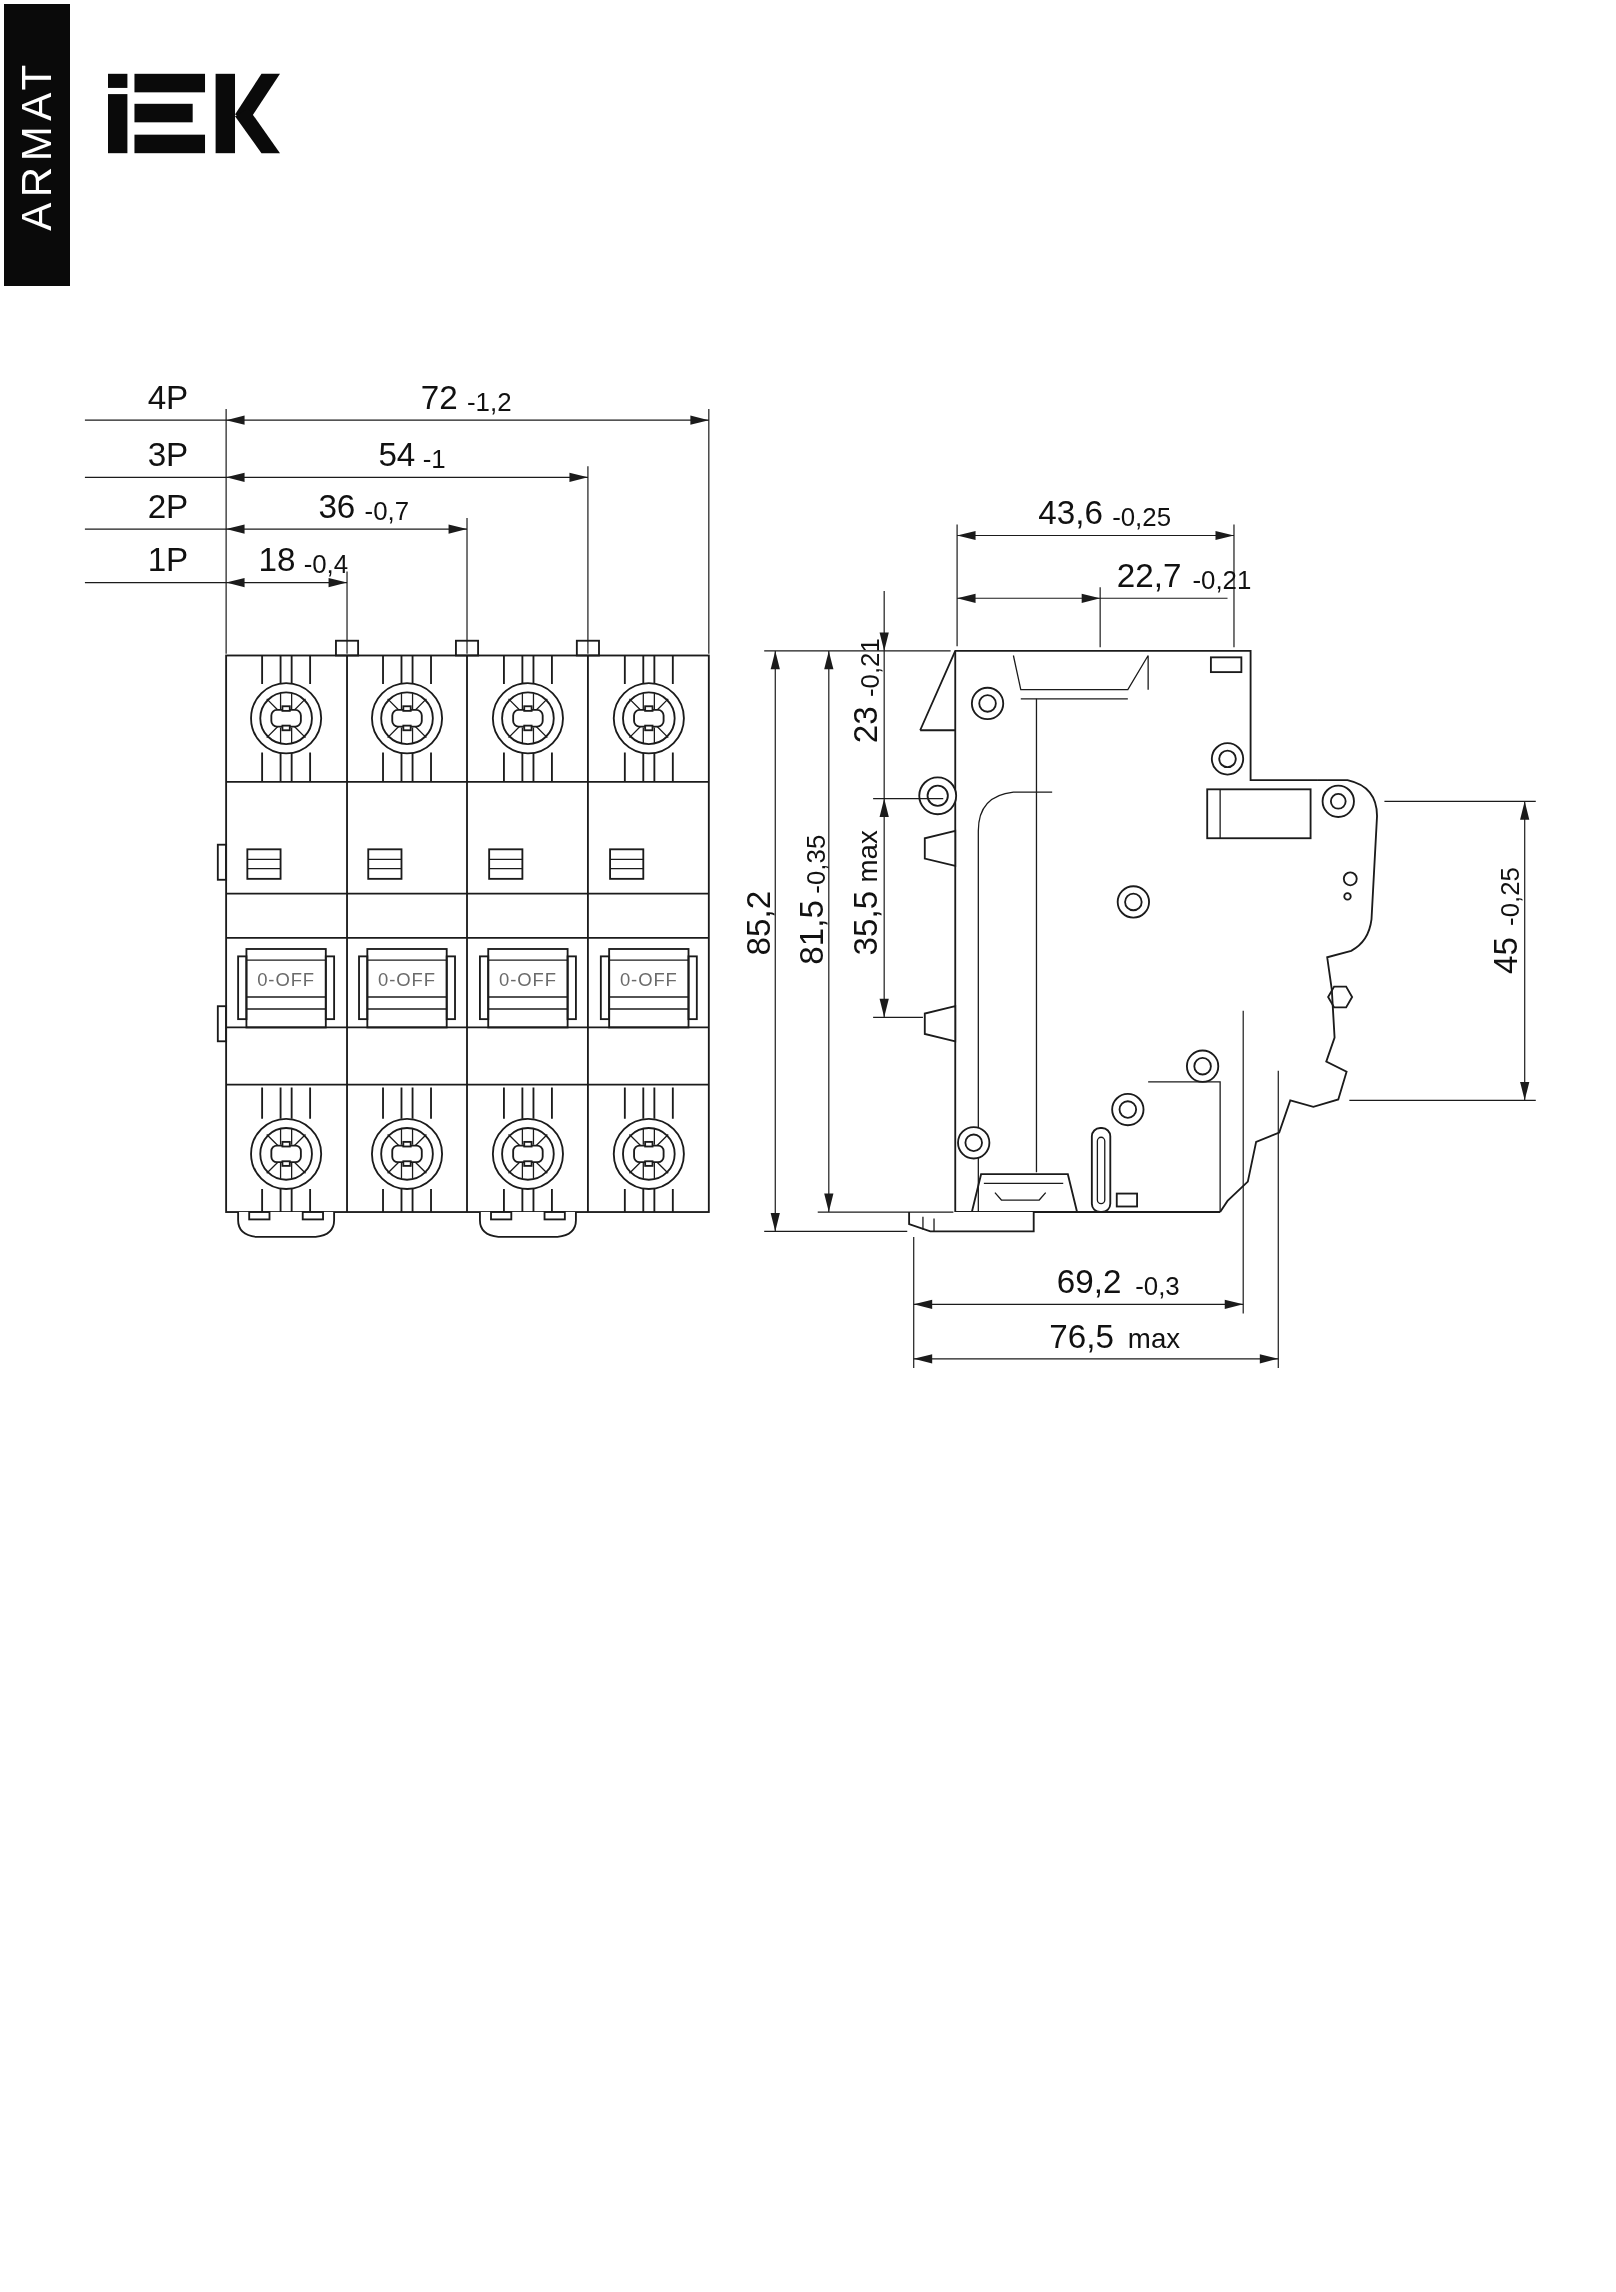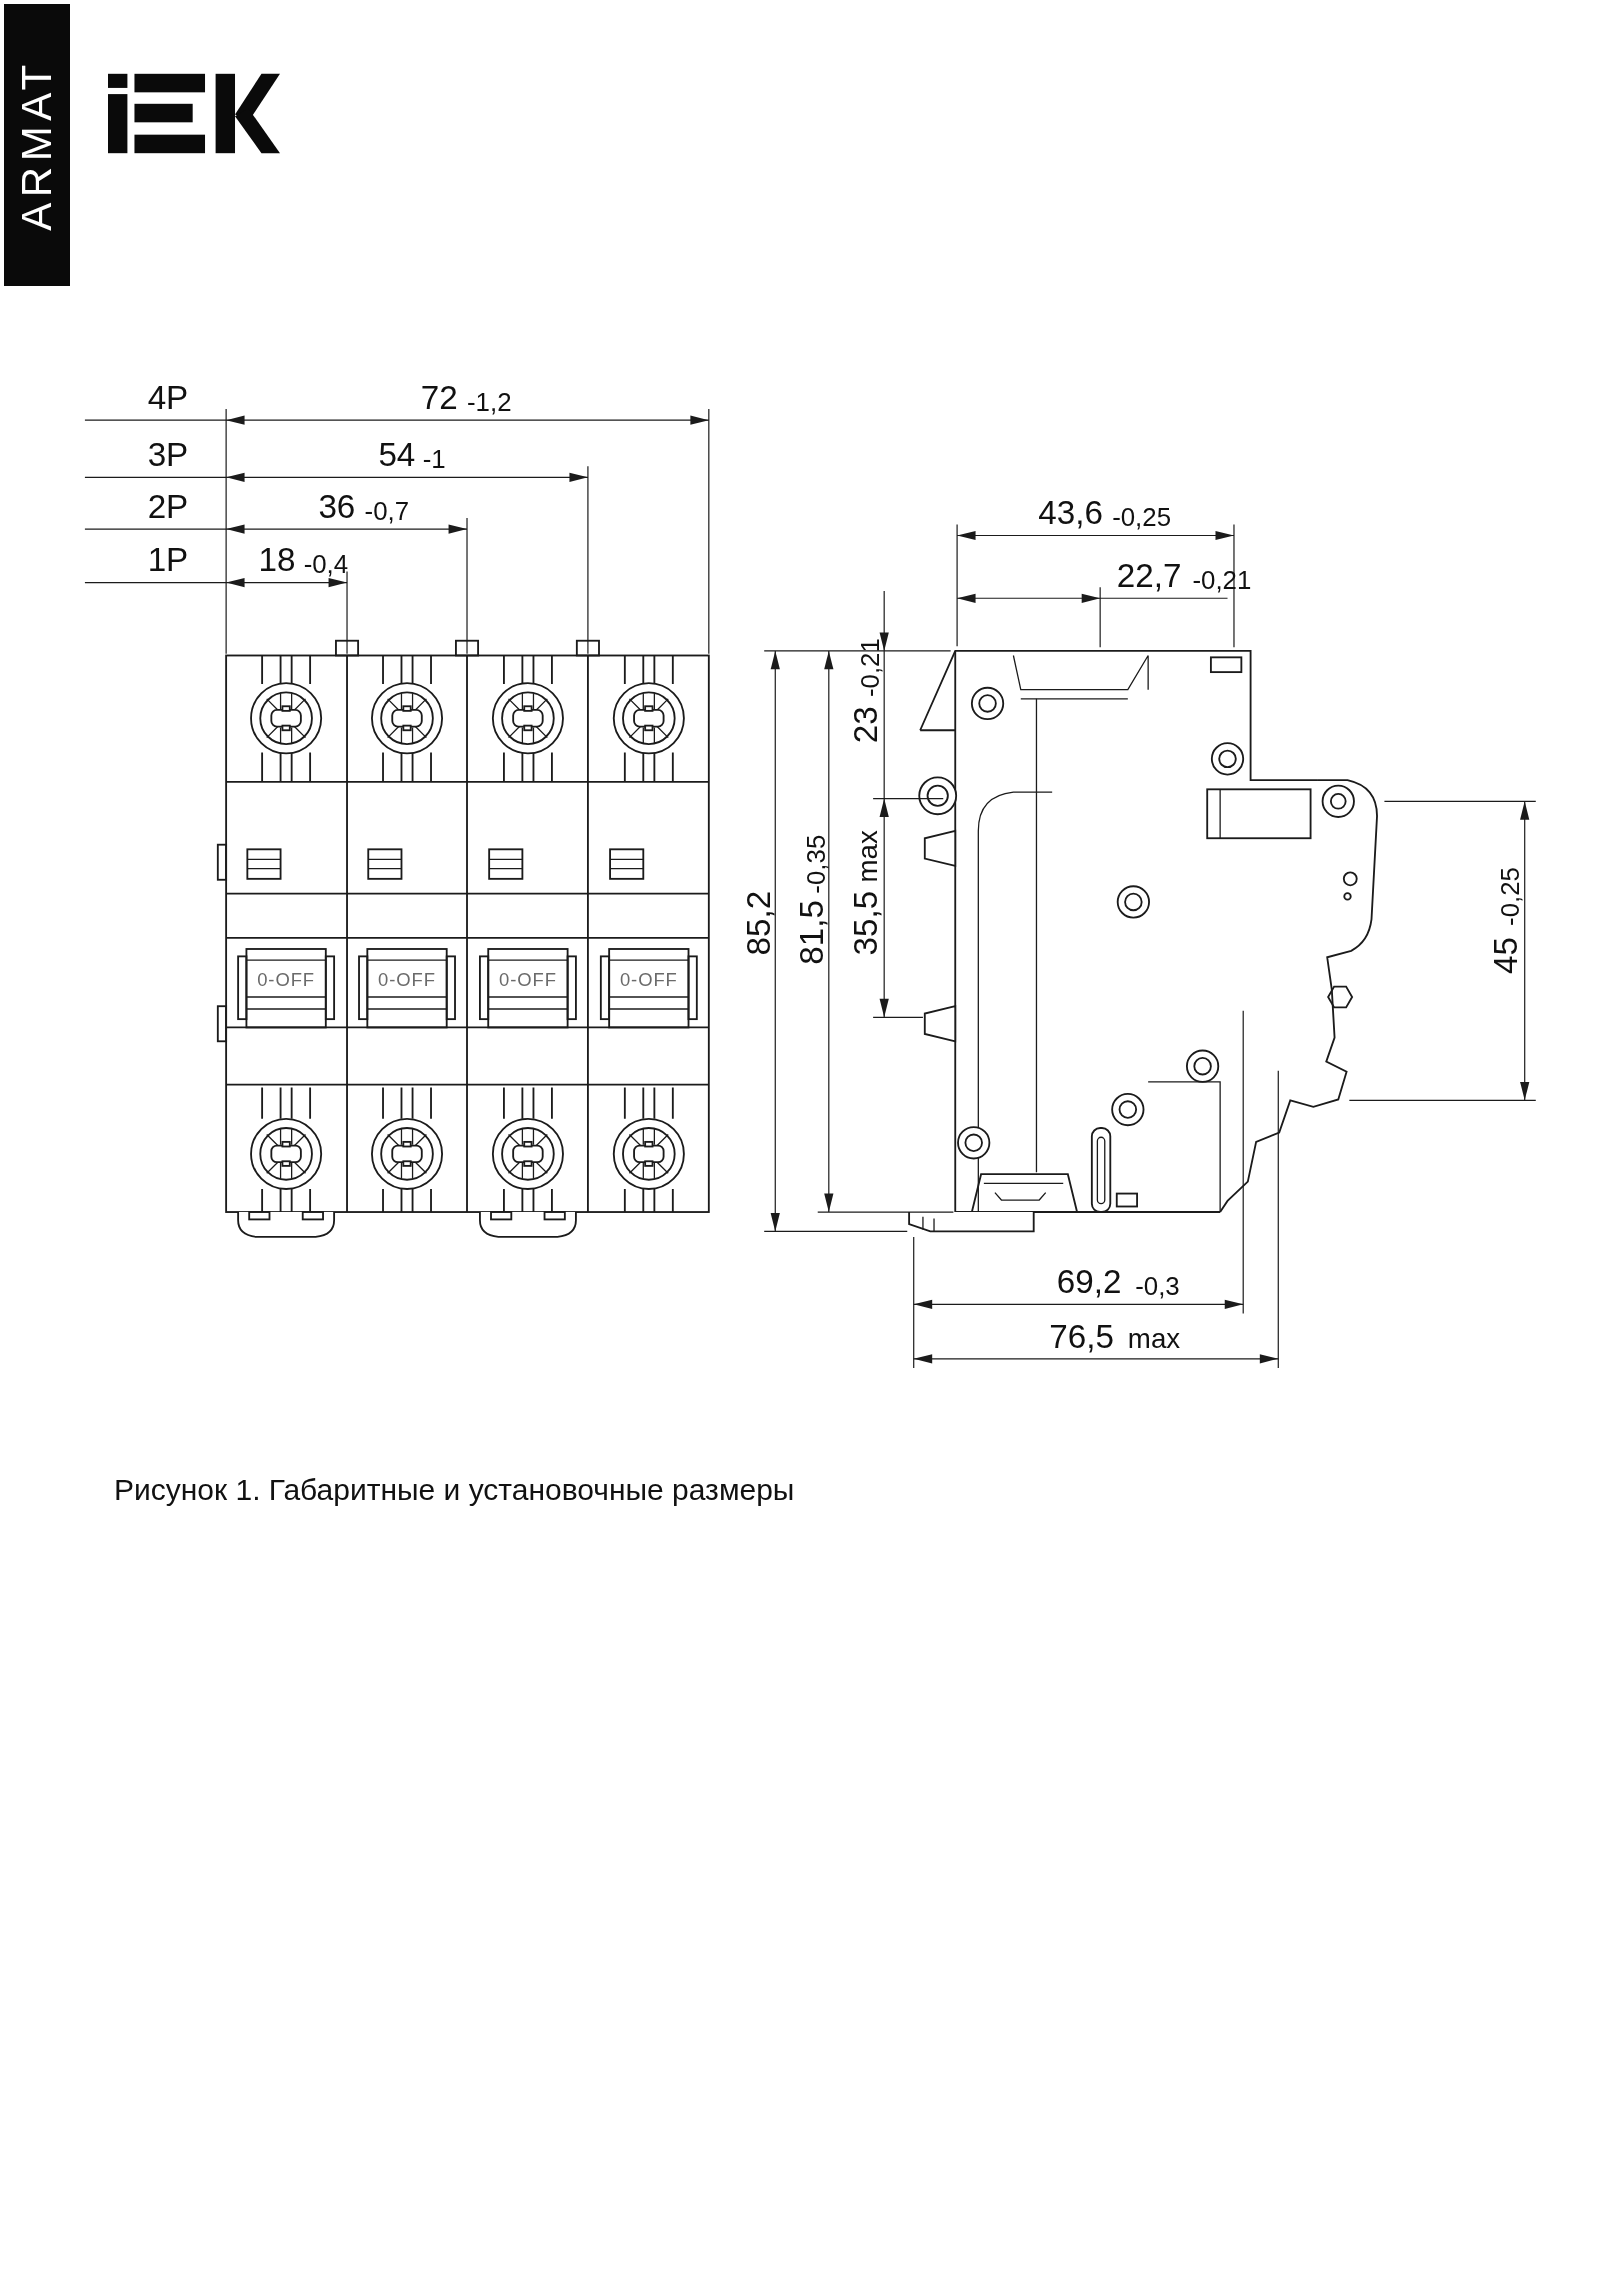--- a/index.html
+++ b/index.html
@@ -285,16 +285,15 @@
         <path class="dim" d="M 1385,1160 V 1482"></path>
         <line class="dim" x1="990" y1="1472" x2="1385" y2="1472"></line>
         <use href="#aL" x="990" y="1472"></use>
           <use href="#aR" x="1385" y="1472"></use>
         <text class="tv" x="1172" y="1460" text-anchor="middle">76,5</text>
         <text class="tmax" x="1222" y="1460">max</text>
       </g>
     </g>
   </svg>
 
-  <div class="caption">Рисунок 1. Габаритные и установочные размеры</div>
 
 </div>
 
 
 </body></html>

